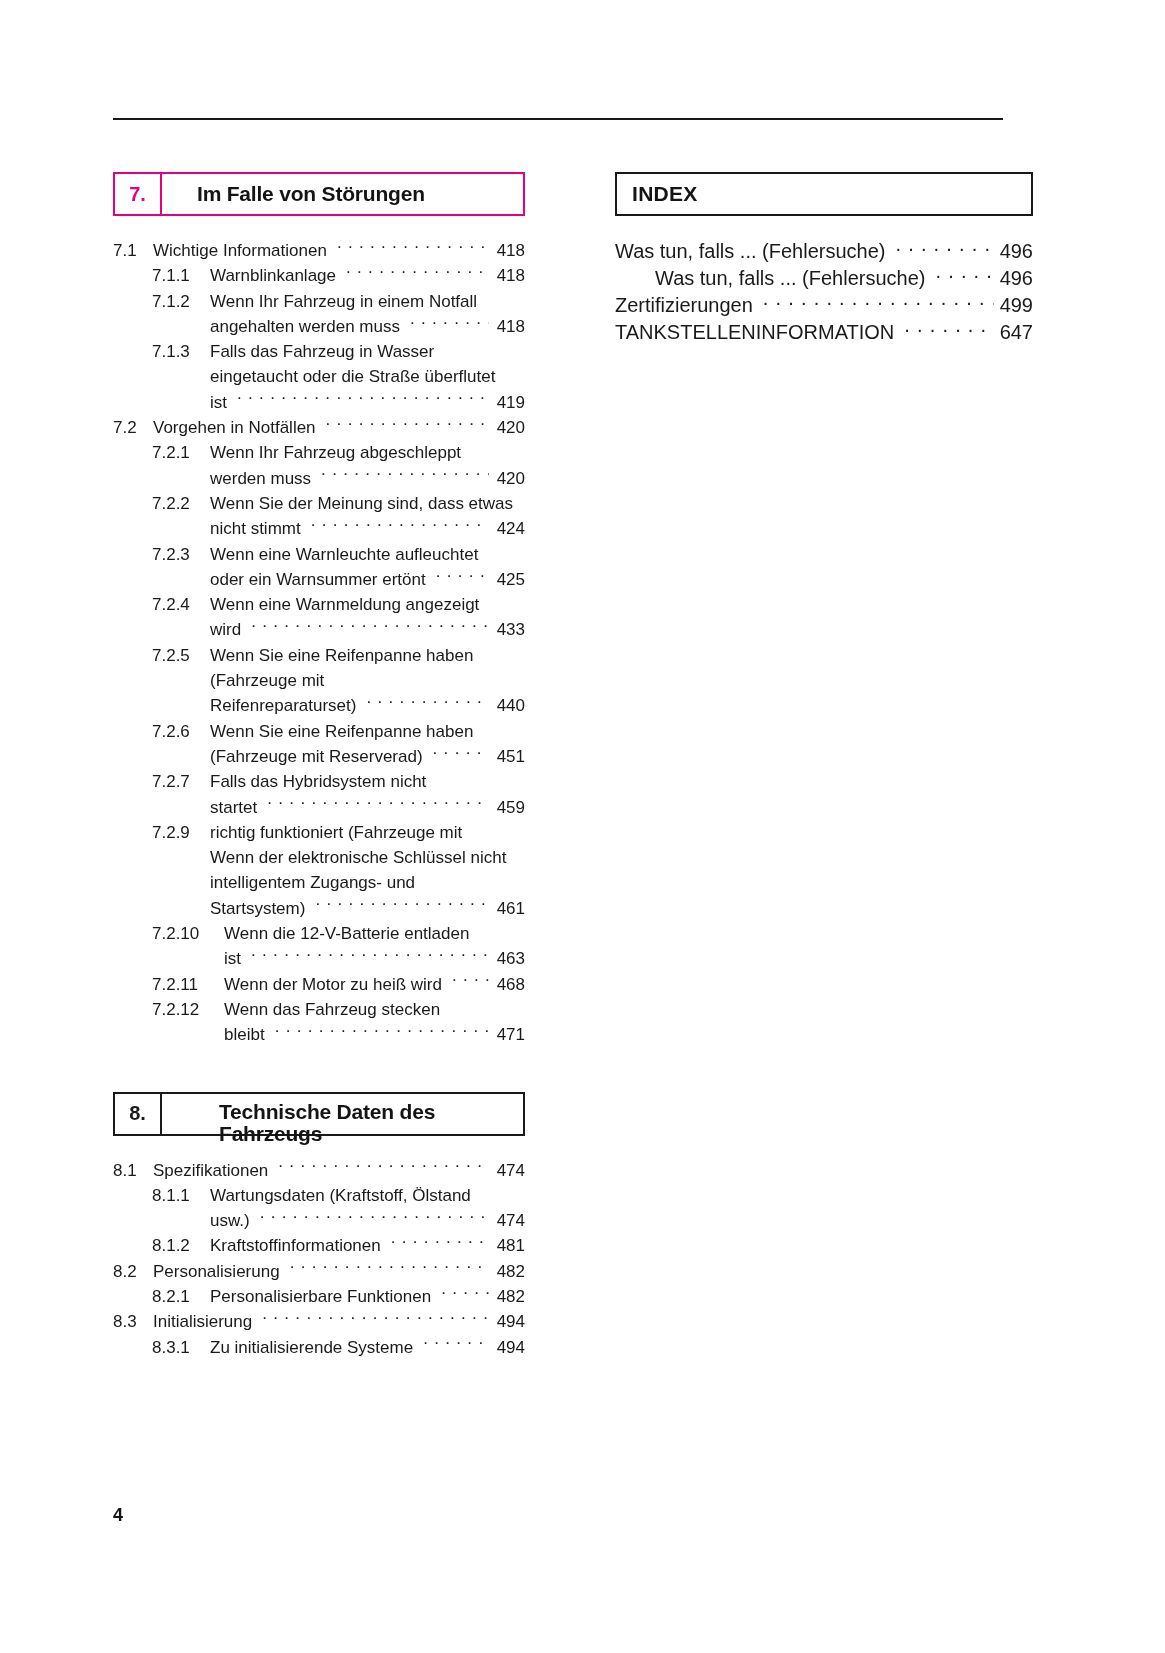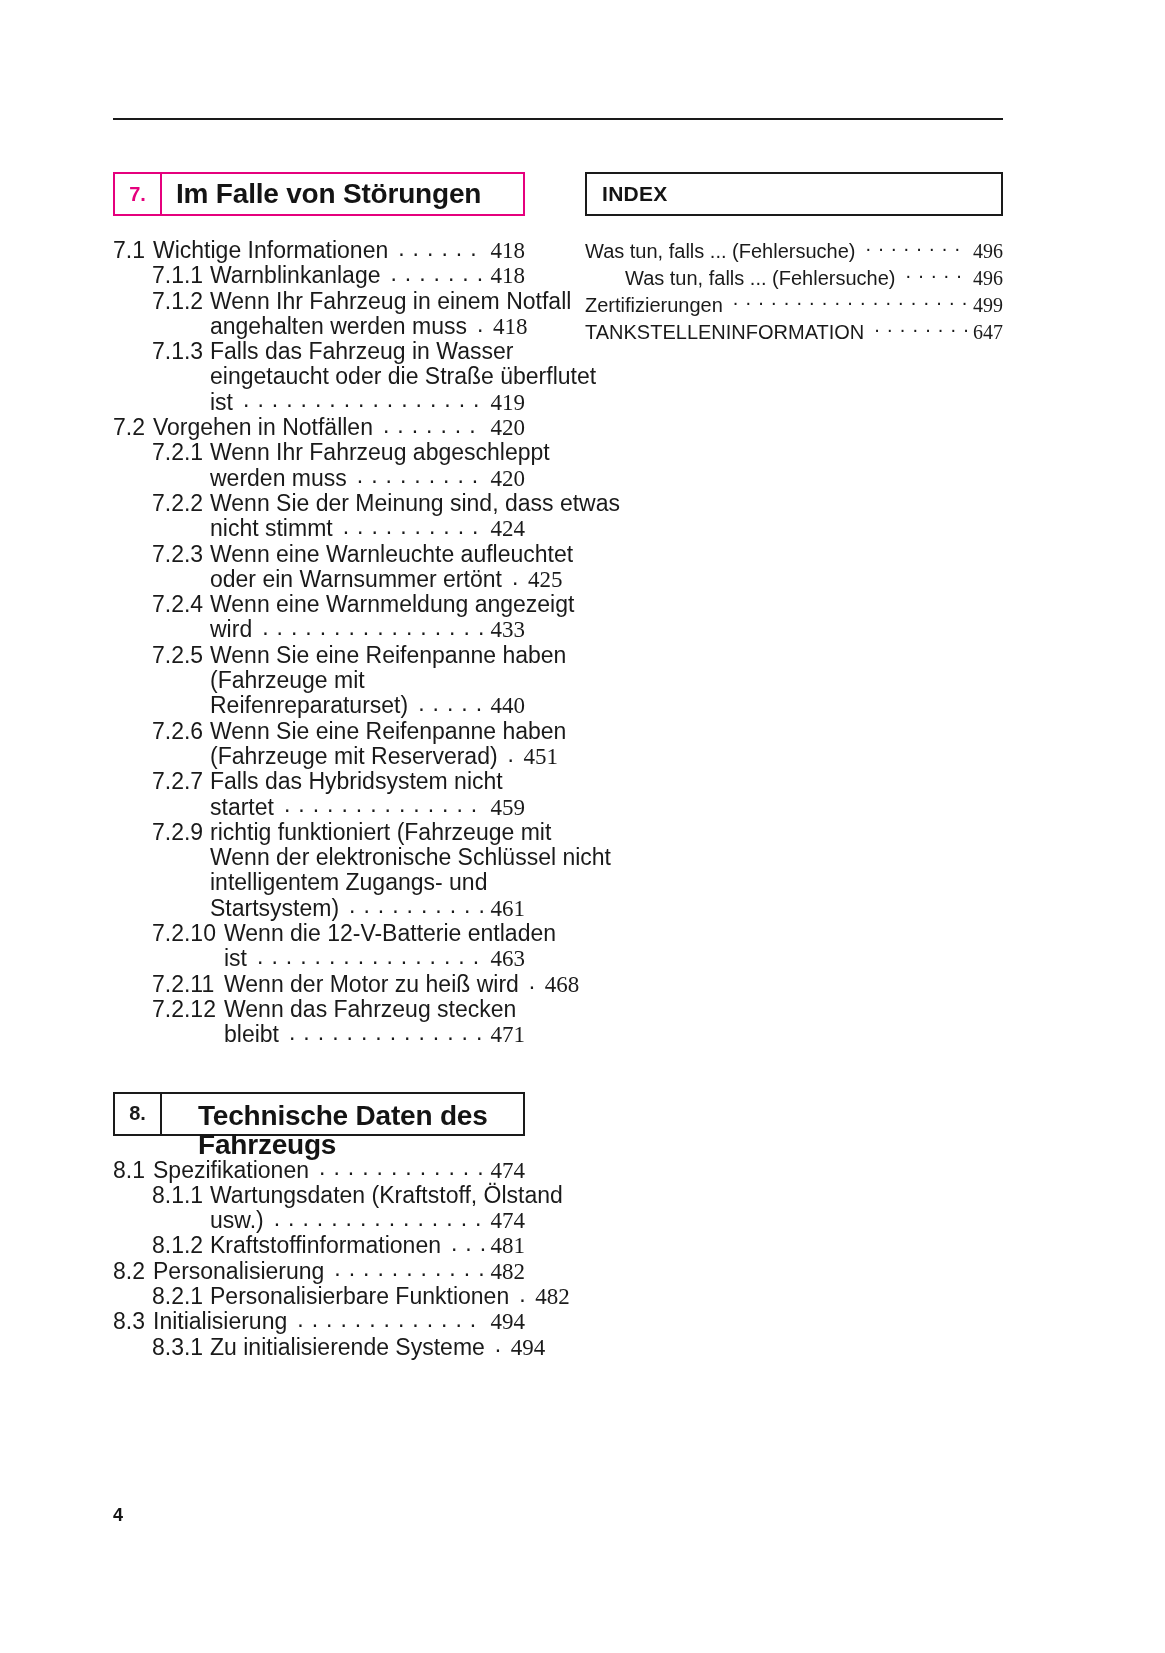--- a/index.html
+++ b/index.html
@@ -33,21 +33,21 @@
     height: 2px;
     background: #1a1a1a;
   }
 
   
   .col {
     position: absolute;
     top: 172px;
   }
   .col-left  { left: 113px;  width: 412px; }
-  .col-right { left: 585px;  width: 418px; }
+  .col-right { left: 615px;  width: 418px; }
 
   
   .chapter-box {
     border: 2px solid #e5007d;
     height: 44px;
     display: flex;
     align-items: stretch;
     box-sizing: border-box;
     position: relative;
   }
@@ -68,24 +68,25 @@
   .chapter-box.plain .chapter-num {
     color: #1a1a1a;
     border-right: 2px solid #1a1a1a;
   }
   .chapter-title {
     flex: 1;
     display: flex;
     align-items: center;
     padding-left: 14px;
     font-weight: bold;
-    font-size: 28px;
+    font-size: 21px;
     color: #141414;
     letter-spacing: -0.2px;
     white-space: nowrap;
+    margin-left: 21px;
   }
   
   .chapter-title.wrap {
     white-space: normal;
     line-height: 1.06;
     align-items: flex-start;
     padding-top: 7px;
     width: 300px;
     flex: none;
     padding-left: 36px;
@@ -104,21 +105,21 @@
     letter-spacing: 0.3px;
   }
 
   
   .toc {
     margin-top: 22px;
   }
   .entry {
     display: flex;
     align-items: flex-start;
-    font-size: 23px;
+    font-size: 17px;
     line-height: 25.3px;
     color: #1a1a1a;
   }
   .entry .num {
     white-space: nowrap;
     flex: none;
   }
   .lvl1 .num { width: 40px; }
   .lvl2 .num { width: 58px; margin-left: 39px; }
   .lvl2.wide-num .num { width: 72px; margin-left: 39px; }
@@ -151,21 +152,20 @@
     bottom: 0;
     white-space: nowrap;
     letter-spacing: 0.8px;
     color: #1a1a1a;
   }
   .pageno {
     flex: none;
     text-align: right;
     min-width: 30px;
     white-space: nowrap;
-    font-family: Liberation Serif, serif;
   }
   .cont {
     white-space: nowrap;
   }
 
   
   .index-list { margin-top: 22px; }
   .ix-entry {
     display: flex;
     align-items: baseline;

